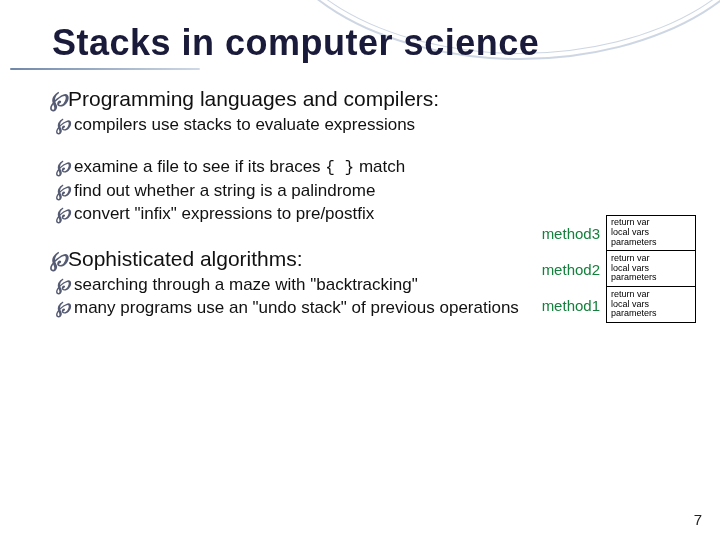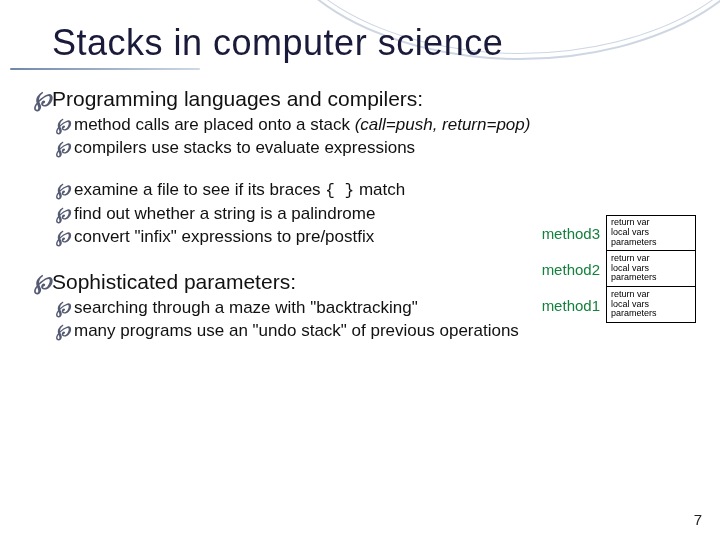--- a/index.html
+++ b/index.html
@@ -22,39 +22,39 @@
   .decor-line {
     position: absolute;
     left: 10px; top: 68px;
     width: 190px; height: 2px;
     background: linear-gradient(to right, #6f87a8, #cfd9e6);
     border-radius: 1px;
   }
   .slide { position: relative; width: 720px; height: 540px; padding: 14px 34px 0 34px; }
   h1.title {
     font-size: 36px;
-    font-weight: 400;
+    font-weight: 700;
     color: #1a1a3a;
     margin: 8px 0 20px 18px;
     letter-spacing: 0.5px;
   }
   .bullet-icon {
     display: inline-block;
     width: 14px;
     font-family: serif;
     font-style: italic;
     font-weight: bold;
     color: #555b73;
     margin-right: 4px;
   }
   ul { list-style: none; }
   li.lvl1 {
     font-size: 21px;
     color: #111;
-    margin: 0 0 2px 0;
+    margin: 0 0 2px 16px;
   }
   li.lvl2 {
     font-size: 17px;
     color: #111;
     margin: 1px 0 1px 22px;
     line-height: 1.3;
   }
   .italic { font-style: italic; }
   .code { font-family: "Courier New", monospace; font-size: 16px; }
   .section-gap { height: 18px; }
@@ -101,23 +101,20 @@
 
 <div class="slide">
   <div class="decor-line"></div>
   <h1 class="title">Stacks in computer science</h1>
 
   <ul>
     <li class="lvl1">
       <span class="bullet-icon">℘</span><span>Programming languages and compilers:</span>
     </li>
     <li class="lvl2">
-      <span class="bullet-icon">℘</span><span>method calls are placed onto a stack </span><span class="italic">(call=push, return=pop)</span>
-    </li>
-    <li class="lvl2">
       <span class="bullet-icon">℘</span><span>compilers use stacks to evaluate expressions</span>
     </li>
   </ul>
 
   <div class="section-gap"></div>
 
   <div class="content-left">
   <ul>
     <li class="lvl2">
       <span class="bullet-icon">℘</span><span>examine a file to see if its braces </span><span class="code">{ }</span><span> match</span>
@@ -128,21 +125,21 @@
     <li class="lvl2">
       <span class="bullet-icon">℘</span><span>convert "infix" expressions to pre/postfix</span>
     </li>
   </ul>
   </div>
 
   <div class="section-gap"></div>
 
   <ul>
     <li class="lvl1">
-      <span class="bullet-icon">℘</span><span>Sophisticated parameters:</span>
+      <span class="bullet-icon">℘</span><span>Sophisticated algorithms:</span>
     </li>
     <li class="lvl2">
       <span class="bullet-icon">℘</span><span>searching through a maze with "backtracking"</span>
     </li>
     <li class="lvl2">
       <span class="bullet-icon">℘</span><span>many programs use an "undo stack" of previous operations</span>
     </li>
   </ul>
 
   <div class="stack-diagram">

